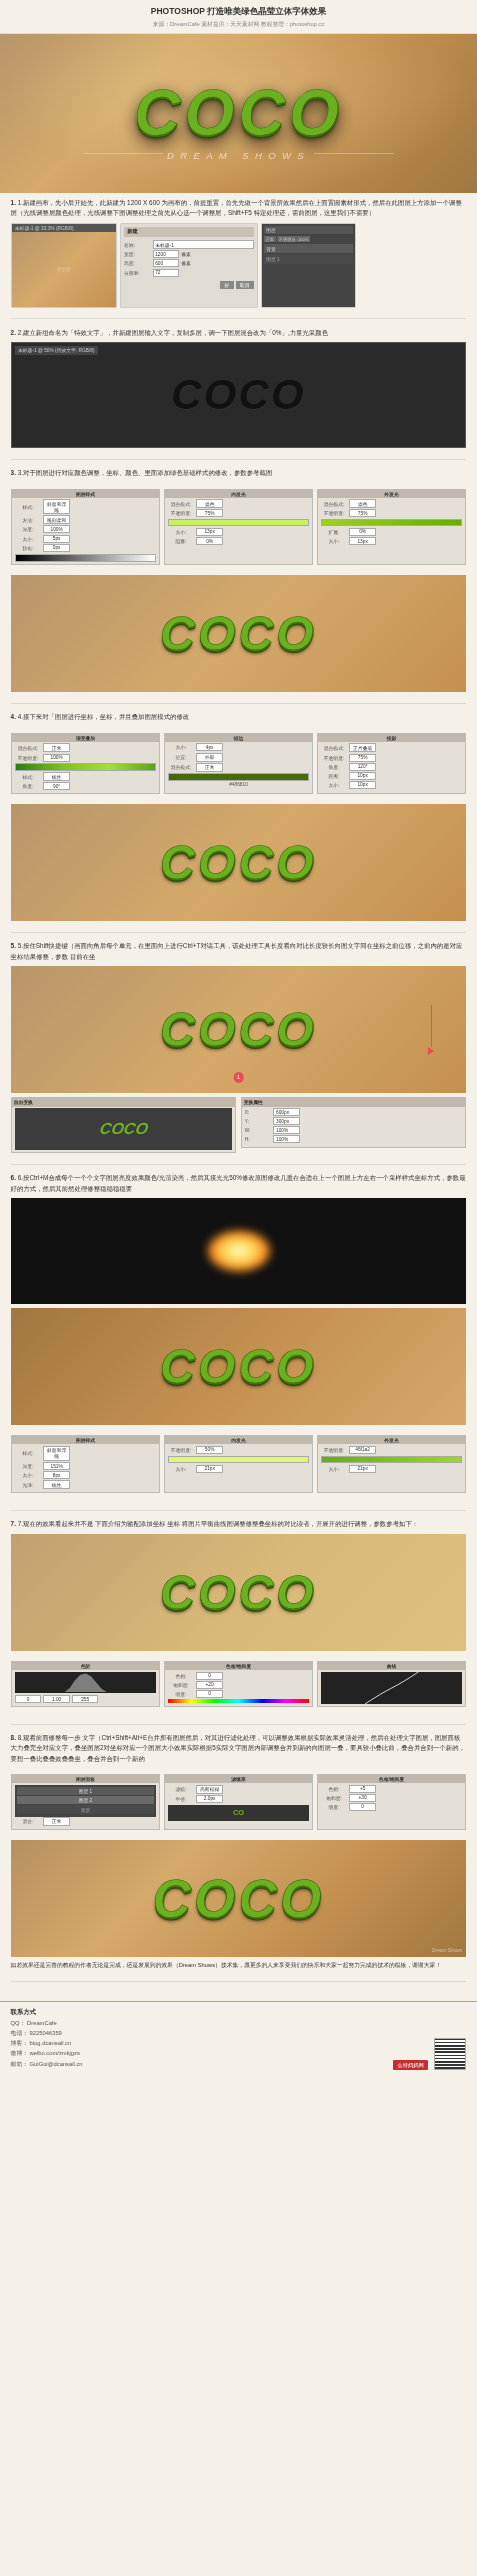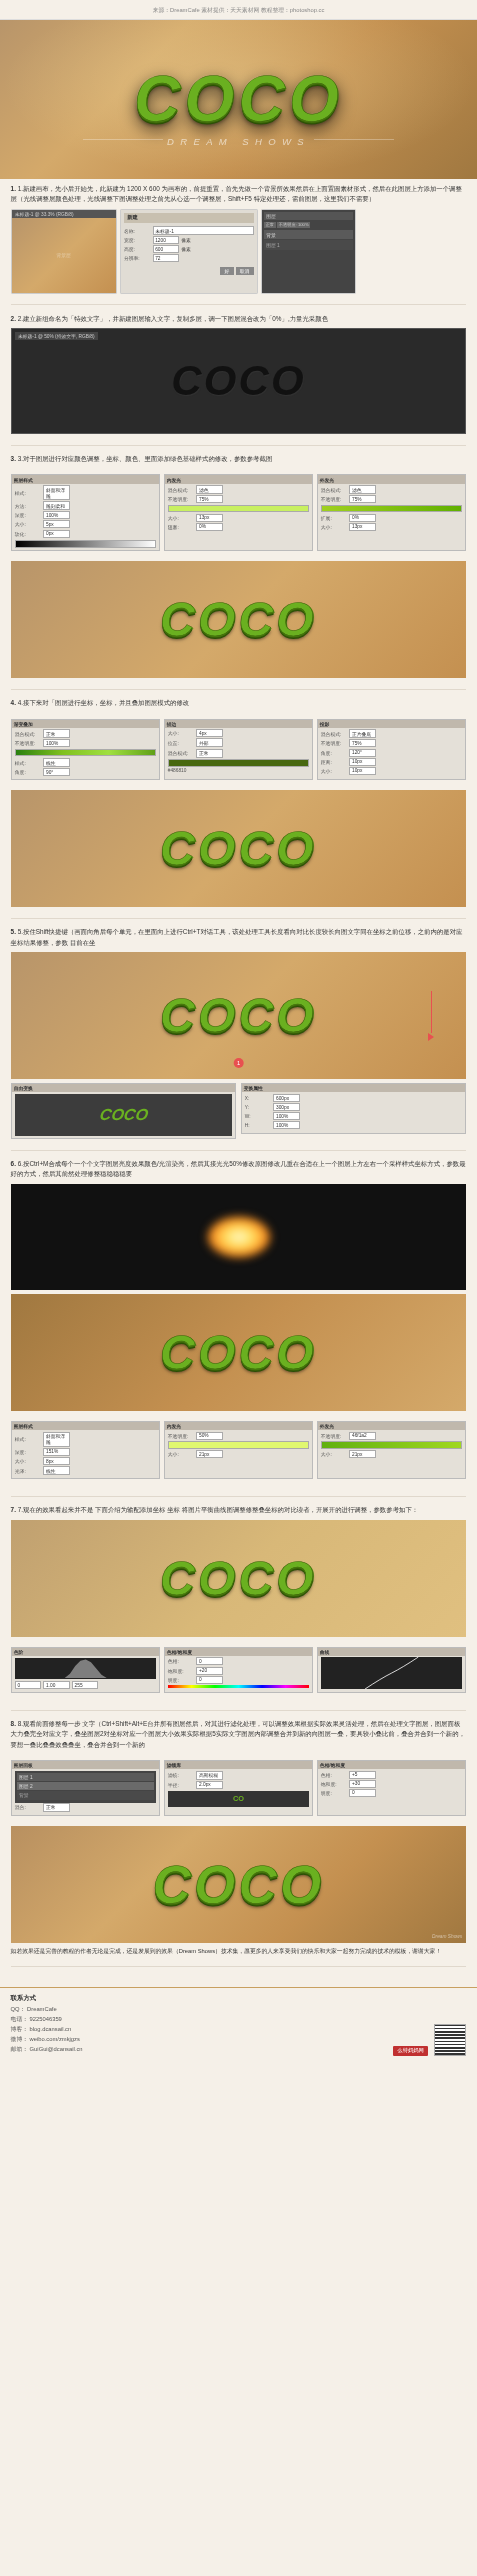--- a/index.html
+++ b/index.html
@@ -209,20 +209,21 @@
       color: #333;
       line-height: 1.7;
       margin: 3.2px 0;
     }
 
     
     .three-col {
       display: flex;
       gap: 3.2px;
       margin: 10px 0;
+      text-align: center;
     }
     .three-col > * {
       flex: 1;
     }
 
     
     .two-col {
       display: flex;
       gap: 4.2px;
       margin: 4.2px 0;
@@ -348,20 +349,21 @@
       color: #fff;
       padding: 1.1px 4.2px;
       font-size: 5.3px;
       border-radius: 1.1px;
     }
   </style>
 </head>
 <body>
 
 <div class="header">
+  <div class="header-title">PHOTOSHOP 打造唯美绿色晶莹立体字体效果</div>
   <div class="header-meta">来源：DreamCafe  素材提供：天天素材网  教程整理：photoshop.cc</div>
 </div>
 
 <div class="hero">
   <div class="hero-coco">COCO</div>
   <div class="hero-lines">
     <div class="hero-line"></div>
     <div class="hero-subtitle">DREAM SHOWS</div>
     <div class="hero-line"></div>
   </div>

